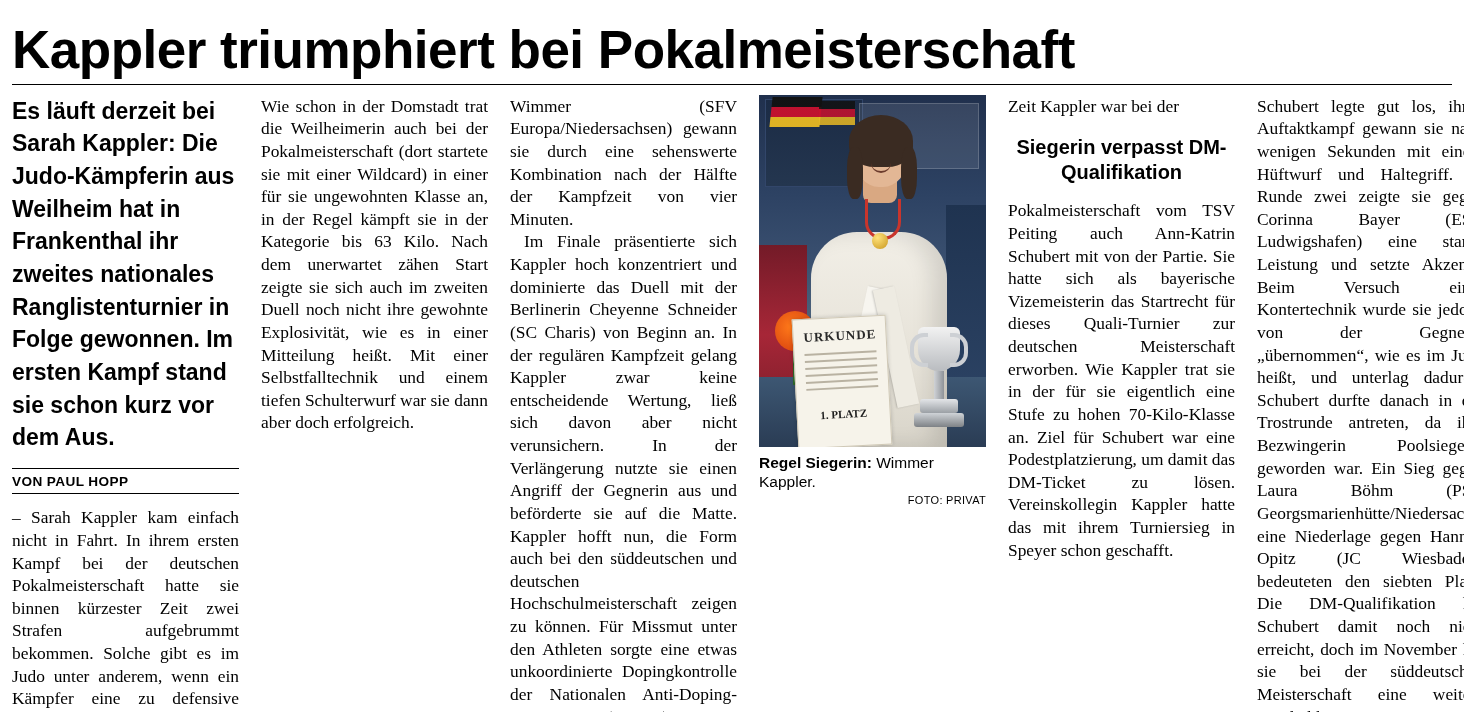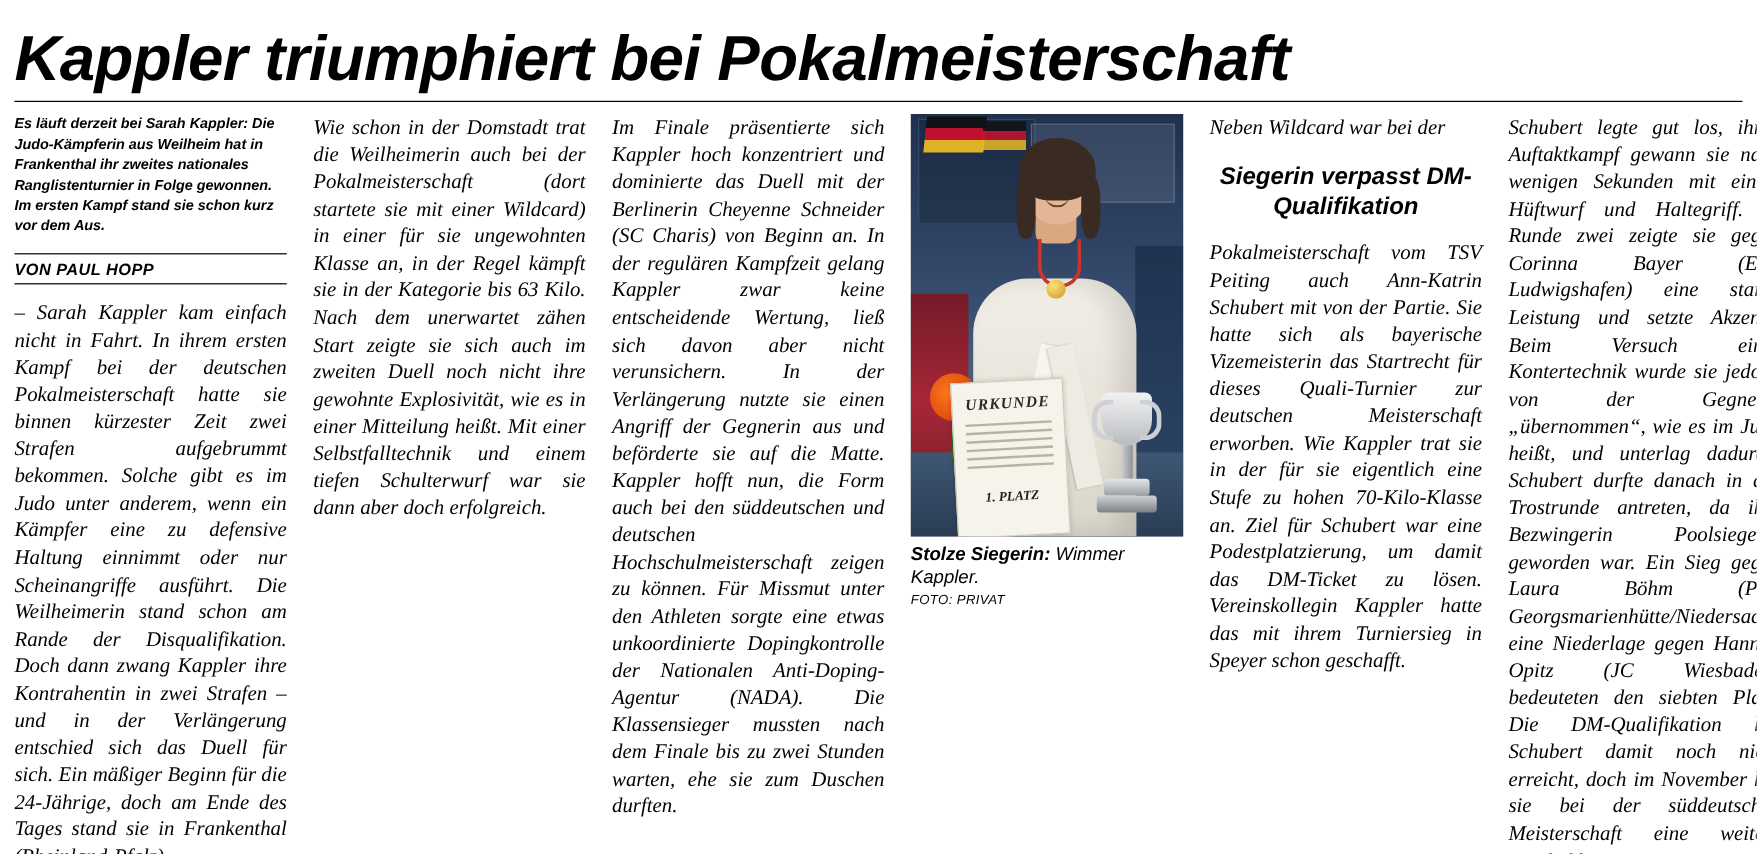--- a/index.html
+++ b/index.html
@@ -10,21 +10,20 @@
   .page {
     position: relative;
     width: 1464px;
     height: 712px;
     background: #ffffff;
     font-family: "Liberation Serif", serif;
     color: #000000;
     overflow: hidden;
     box-sizing: border-box;
     padding: 0;
-    font-style: italic;
   }
   .headline {
     font-family: "Liberation Sans", sans-serif;
     font-weight: bold;
     font-size: 53px;
     letter-spacing: -0.5px;
     line-height: 1.05;
     margin: 22px 12px 6px 12px;
     white-space: nowrap;
   }
@@ -49,21 +48,21 @@
     font-size: 17.4px;
     line-height: 1.30;
     text-align: justify;
     text-justify: inter-word;
     hyphens: auto;
   }
   p + p { text-indent: 14px; }
   .lead {
     font-family: "Liberation Sans", sans-serif;
     font-weight: bold;
-    font-size: 12px;
+    font-size: 23px;
     line-height: 1.42;
     text-align: left;
     hyphens: auto;
   }
   .byline-rule {
     border: none;
     border-top: 1.3px solid #000;
     margin: 14px 0 5px 0;
   }
   .byline {
@@ -340,20 +339,21 @@
     font-family: "Liberation Sans", sans-serif;
     font-size: 15.5px;
     line-height: 1.28;
     margin-top: 6px;
   }
   .caption b { font-weight: bold; }
   .credit {
     font-family: "Liberation Sans", sans-serif;
     font-size: 11px;
     letter-spacing: 0.3px;
+    text-align: right;
     margin-top: 2px;
   }
 </style>
 </head>
 <body>
 
 <div class="page">
 
   <h1 class="headline">Kappler triumphiert bei Pokalmeisterschaft</h1>
   <hr class="rule">
@@ -366,20 +366,21 @@
       <div class="byline">VON PAUL HOPP</div>
       <hr class="byline-rule2">
       <p><span class="dateline"></span><span> – Sarah Kappler kam einfach nicht in Fahrt. In ihrem ersten Kampf bei der deutschen Pokalmeisterschaft hatte sie binnen kürzester Zeit zwei Strafen aufgebrummt bekommen. Solche gibt es im Judo unter anderem, wenn ein Kämpfer eine zu defensive Haltung einnimmt oder nur Scheinangriffe ausführt. Die Weilheimerin stand schon am Rande der Disqualifikation. Doch dann zwang Kappler ihre Kontrahentin in zwei Strafen – und in der Verlängerung entschied sich das Duell für sich. Ein mäßiger Beginn für die 24-Jährige, doch am Ende des Tages stand sie in Frankenthal (Rheinland-Pfalz) freudestrahlend ganz oben auf dem Podest. In der Klasse bis 70 Kilo holte Kappler unter 20 Teilnehmerinnen den Turniersieg; ihr zweiter bei einem nationalen Ranglistenturnier binnen eines Monats nach dem Erfolg in Speyer </span></p>
     </div>
 
     <div class="col">
       <p>Wie schon in der Domstadt trat die Weilheimerin auch bei der Pokalmeisterschaft (dort startete sie mit einer Wildcard) in einer für sie ungewohnten Klasse an, in der Regel kämpft sie in der Kategorie bis 63 Kilo. Nach dem unerwartet zähen Start zeigte sie sich auch im zweiten Duell noch nicht ihre gewohnte Explosivität, wie es in einer Mitteilung heißt. Mit einer Selbstfalltechnik und einem tiefen Schulterwurf war sie dann aber doch erfolgreich.</p>
     </div>
 
     <div class="col">
+      <p>Wimmer (SFV Europa/Niedersachsen) gewann sie durch eine sehenswerte Kombination nach der Hälfte der Kampfzeit von vier Minuten.</p>
       <p>Im Finale präsentierte sich Kappler hoch konzentriert und dominierte das Duell mit der Berlinerin Cheyenne Schneider (SC Charis) von Beginn an. In der regulären Kampfzeit gelang Kappler zwar keine entscheidende Wertung, ließ sich davon aber nicht verunsichern. In der Verlängerung nutzte sie einen Angriff der Gegnerin aus und beförderte sie auf die Matte. Kappler hofft nun, die Form auch bei den süddeutschen und deutschen Hochschulmeisterschaft zeigen zu können. Für Missmut unter den Athleten sorgte eine etwas unkoordinierte Dopingkontrolle der Nationalen Anti-Doping-Agentur (NADA). Die Klassensieger mussten nach dem Finale bis zu zwei Stunden warten, ehe sie zum Duschen durften.</p>
     </div>
 
     <div class="col">
       <div class="photo-wrap">
         <div class="photo">
           <div class="ph-bg"></div>
           <div class="ph-banner"></div>
           <div class="ph-flag"></div>
           <div class="ph-flag2"></div>
@@ -418,27 +419,27 @@
 
           <div class="ph-cup">
             <div class="ph-cup-bowl"></div>
             <div class="ph-cup-handleL"></div>
             <div class="ph-cup-handleR"></div>
             <div class="ph-cup-stem"></div>
             <div class="ph-cup-base"></div>
             <div class="ph-cup-base2"></div>
           </div>
         </div>
-        <div class="caption"><b>Stolze Siegerin:</b><span> Wimmer Kappler.</span></div>
+        <div class="caption"><b>Regel Siegerin:</b><span> Wimmer Kappler.</span></div>
         <div class="credit">FOTO: PRIVAT</div>
       </div>
     </div>
 
     <div class="col">
-      <p>Neben Wildcard war bei der</p>
+      <p>Zeit Kappler war bei der</p>
       <div class="subhead">Siegerin verpasst DM-Qualifikation</div>
       <p>Pokalmeisterschaft vom TSV Peiting auch Ann-Katrin Schubert mit von der Partie. Sie hatte sich als bayerische Vizemeisterin das Startrecht für dieses Quali-Turnier zur deutschen Meisterschaft erworben. Wie Kappler trat sie in der für sie eigentlich eine Stufe zu hohen 70-Kilo-Klasse an. Ziel für Schubert war eine Podestplatzierung, um damit das DM-Ticket zu lösen. Vereinskollegin Kappler hatte das mit ihrem Turniersieg in Speyer schon geschafft.</p>
     </div>
 
     <div class="col">
       <p>Schubert legte gut los, ihren Auftaktkampf gewann sie nach wenigen Sekunden mit einem Hüftwurf und Haltegriff. In Runde zwei zeigte sie gegen Corinna Bayer (ESV Ludwigshafen) eine starke Leistung und setzte Akzente. Beim Versuch einer Kontertechnik wurde sie jedoch von der Gegnerin „übernommen“, wie es im Judo heißt, und unterlag dadurch. Schubert durfte danach in der Trostrunde antreten, da ihre Bezwingerin Poolsiegerin geworden war. Ein Sieg gegen Laura Böhm (PSV Georgsmarienhütte/Niedersachsen)und eine Niederlage gegen Hannah Opitz (JC Wiesbaden) bedeuteten den siebten Platz. Die DM-Qualifikation hat Schubert damit noch nicht erreicht, doch im November hat sie bei der süddeutschen Meisterschaft eine weitere Möglichkeit.</p>
     </div>
 
   </div>
 </div>

